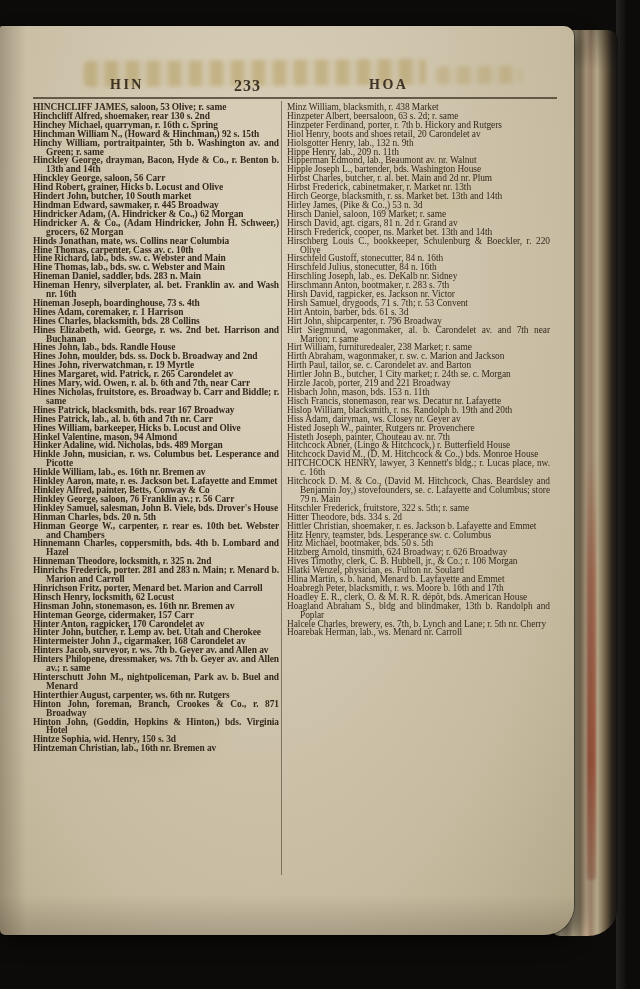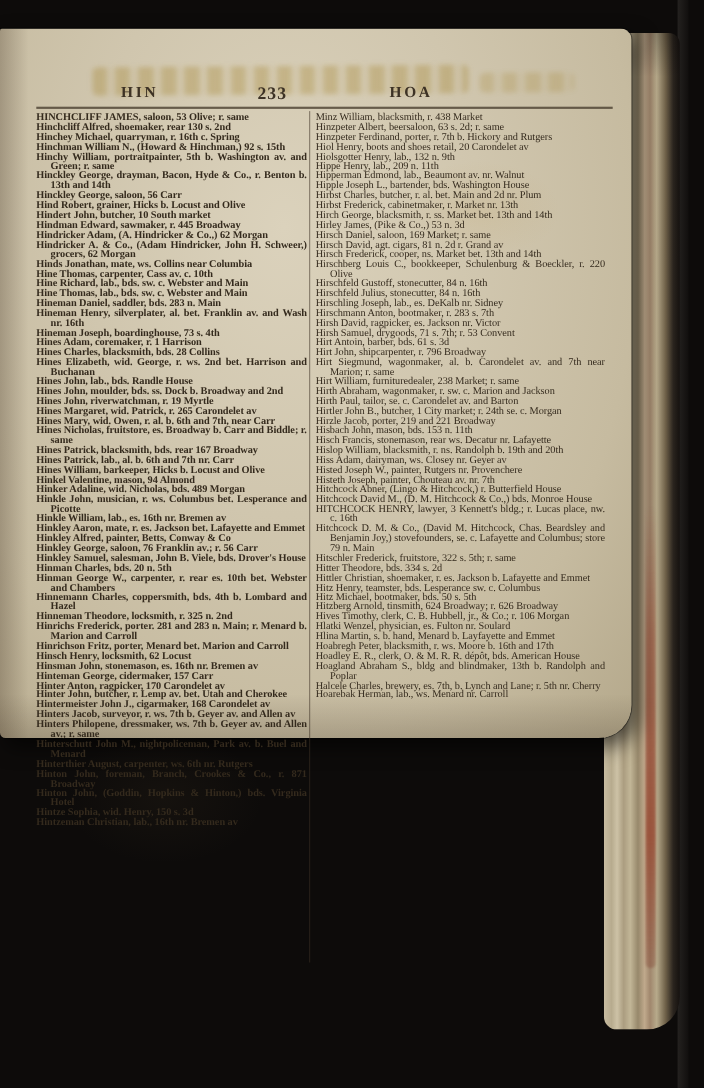--- a/index.html
+++ b/index.html
@@ -26,21 +26,21 @@
         #c2b697 24px,#97886b 31px,#c0a98c 37px,#a0876d 42px,
         #b7aa8b 48px,#6f6149 56px,#2a241e 63px,#15110f 69px);
   }
   .fore-edge .red-streak{
     position:absolute;left:38px;top:430px;width:9px;height:420px;
     background:linear-gradient(180deg,rgba(146,74,54,0) 0,rgba(154,77,55,0.55) 120px,rgba(150,66,44,0.75) 300px,rgba(120,50,35,0.3) 420px);
     border-radius:4px;filter:blur(1px);
   }
   
   .paper{
-    position:absolute;left:0;top:26px;width:574px;height:645px;
+    position:absolute;left:0;top:26px;width:574px;height:909px;
     background:
       linear-gradient(90deg,rgba(70,55,40,0.30) 0,rgba(70,55,40,0.0) 26px),
       linear-gradient(0deg,rgba(60,48,35,0.22) 0,rgba(60,48,35,0) 40px),
       radial-gradient(ellipse at 45% 28%, #dbd2bc 0%, #d0c6ae 40%, #c6bba0 72%, #b4a88b 100%);
     border-radius:2px 10px 30px 5px;
     box-shadow:0 0 0 1px rgba(0,0,0,0.35), 6px 8px 18px rgba(0,0,0,0.6);
   }
   
   .ghost{
     position:absolute;left:84px;top:34px;width:342px;height:26px;
@@ -57,21 +57,21 @@
   .stain.s2{left:60px;top:640px;width:180px;height:120px;
     background:radial-gradient(ellipse,rgba(120,96,60,0.08),rgba(120,96,60,0) 70%);}
   
   .hdr{
     position:absolute;top:51px;
     font-weight:bold;font-size:14px;letter-spacing:2.5px;
     color:#3d3225;
   }
   .hdr-left{left:110px;}
   .hdr-num{left:234px;font-size:16px;letter-spacing:1px;}
-  .hdr-right{left:354px;}
+  .hdr-right{left:369px;}
   .rule{
     position:absolute;left:33px;top:71px;width:524px;height:2px;
     background:#4a3e30;opacity:0.8;
   }
   
   .col{
     position:absolute;top:77px;
     font-size:9.4px;line-height:8.9px;
     color:#342a1d;
     letter-spacing:-0.05px;

